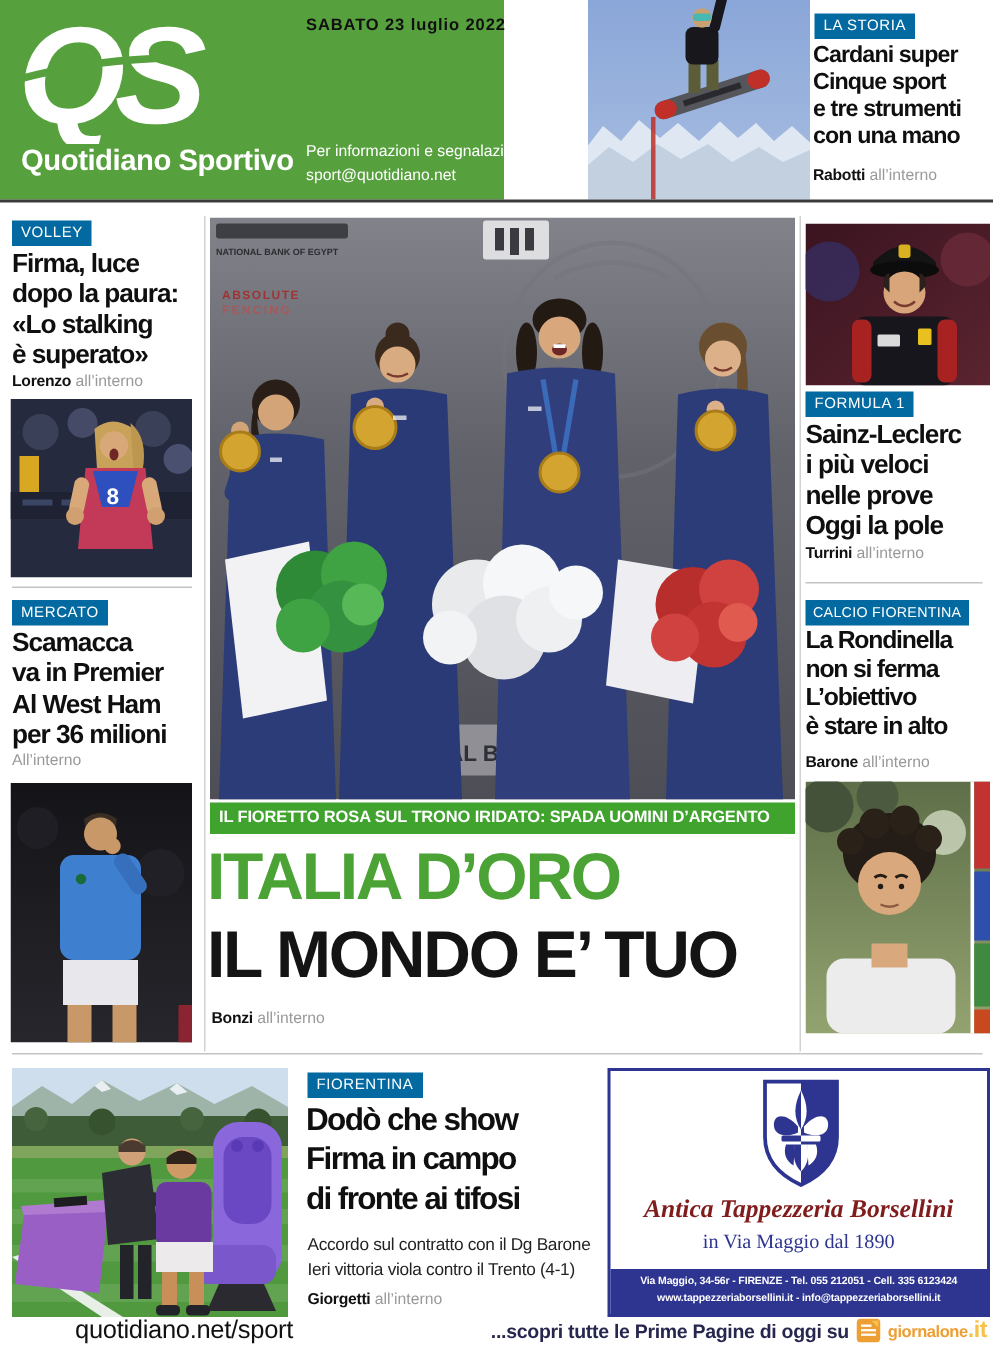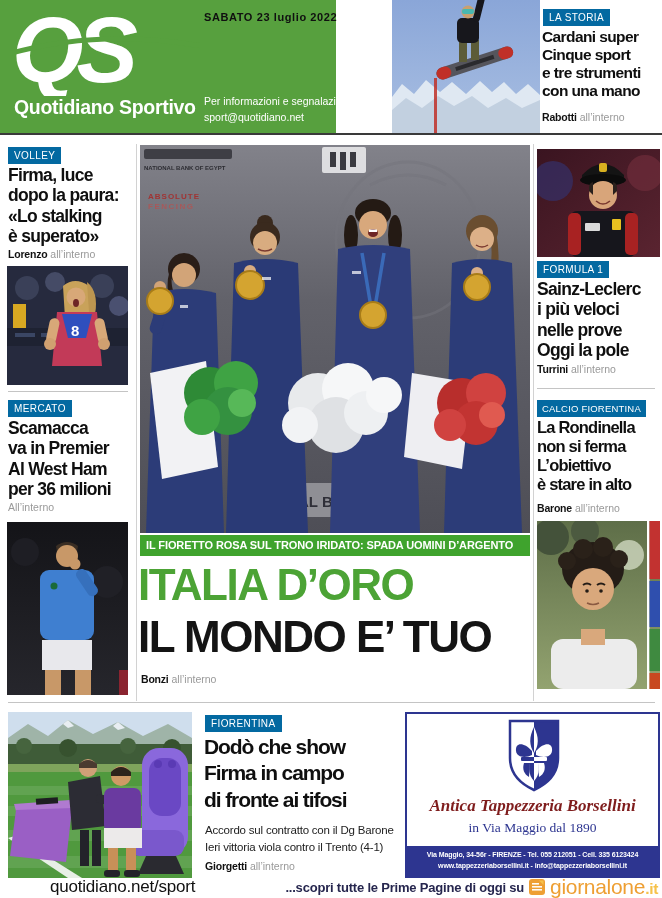--- a/index.html
+++ b/index.html
@@ -45,21 +45,21 @@
           font-family:"Liberation Serif",serif;font-weight:400;font-size:13.5px;
           color:#2D3590;}
   .ad-strip{position:absolute;left:0;bottom:0;width:100%;height:30px;background:#2D3590;
             color:#fff;font-weight:700;font-size:7px;line-height:1.6;text-align:center;
             padding-top:3px;box-sizing:border-box;letter-spacing:-0.1px;white-space:pre;}
   .footer-left{position:absolute;left:18px;top:876px;font-size:17px;color:#111;
                line-height:22px;letter-spacing:-0.2px;margin-left:32px;}
   .footer-right{position:absolute;right:4px;top:876px;height:22px;display:flex;
                 align-items:center;gap:5px;}
   .footer-promo{font-weight:700;font-size:13px;color:#26264E;letter-spacing:-0.2px;}
-  .brand{font-weight:400;font-size:21px;color:#EE9F33;letter-spacing:-0.3px;}
+  .brand{font-weight:700;font-size:11px;color:#EE9F33;letter-spacing:-0.3px;}
   .brand-tld{font-weight:700;font-size:15.5px;color:#F6C24A;letter-spacing:-0.3px;}
   .header-rule{position:absolute;left:0;top:133px;width:662px;height:2px;background:#3a3a3a;}
 </style>
 </head>
 <body>
 
 <div class="page">
 
   <div class="masthead">
     <svg class="abs" style="left:10px;top:2px;" width="190" height="94" viewBox="0 0 190 94">

